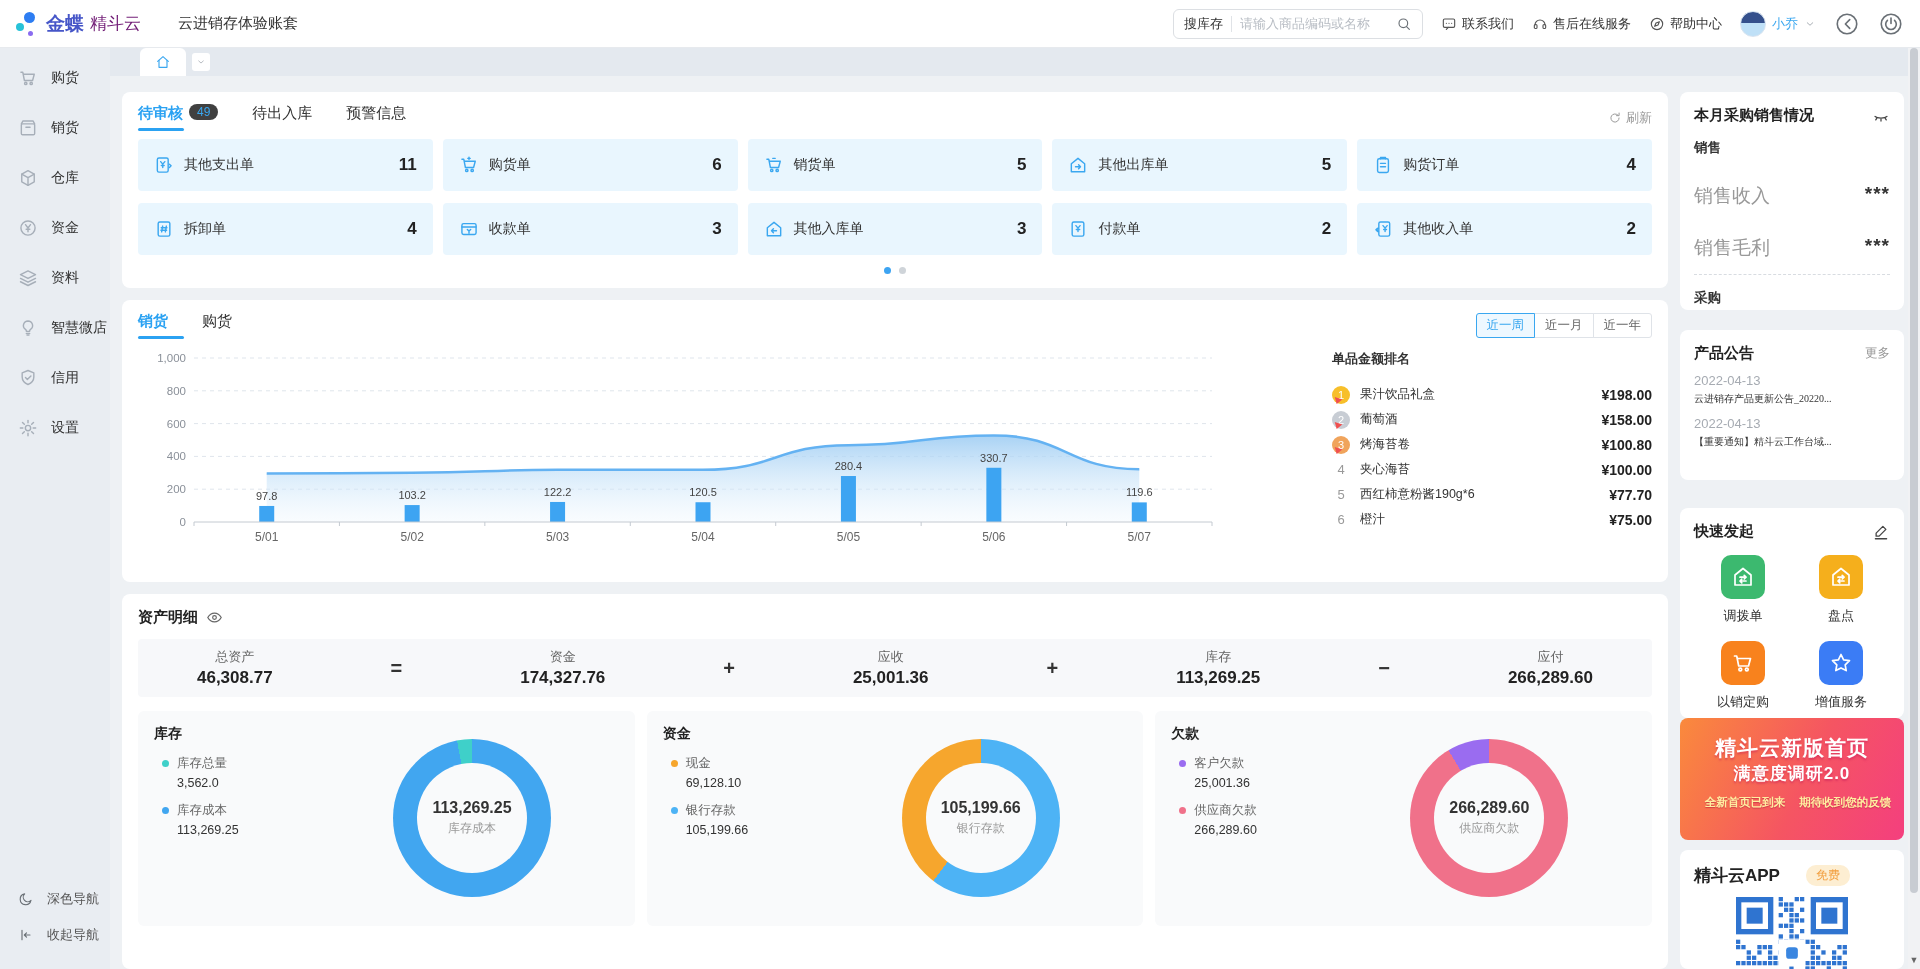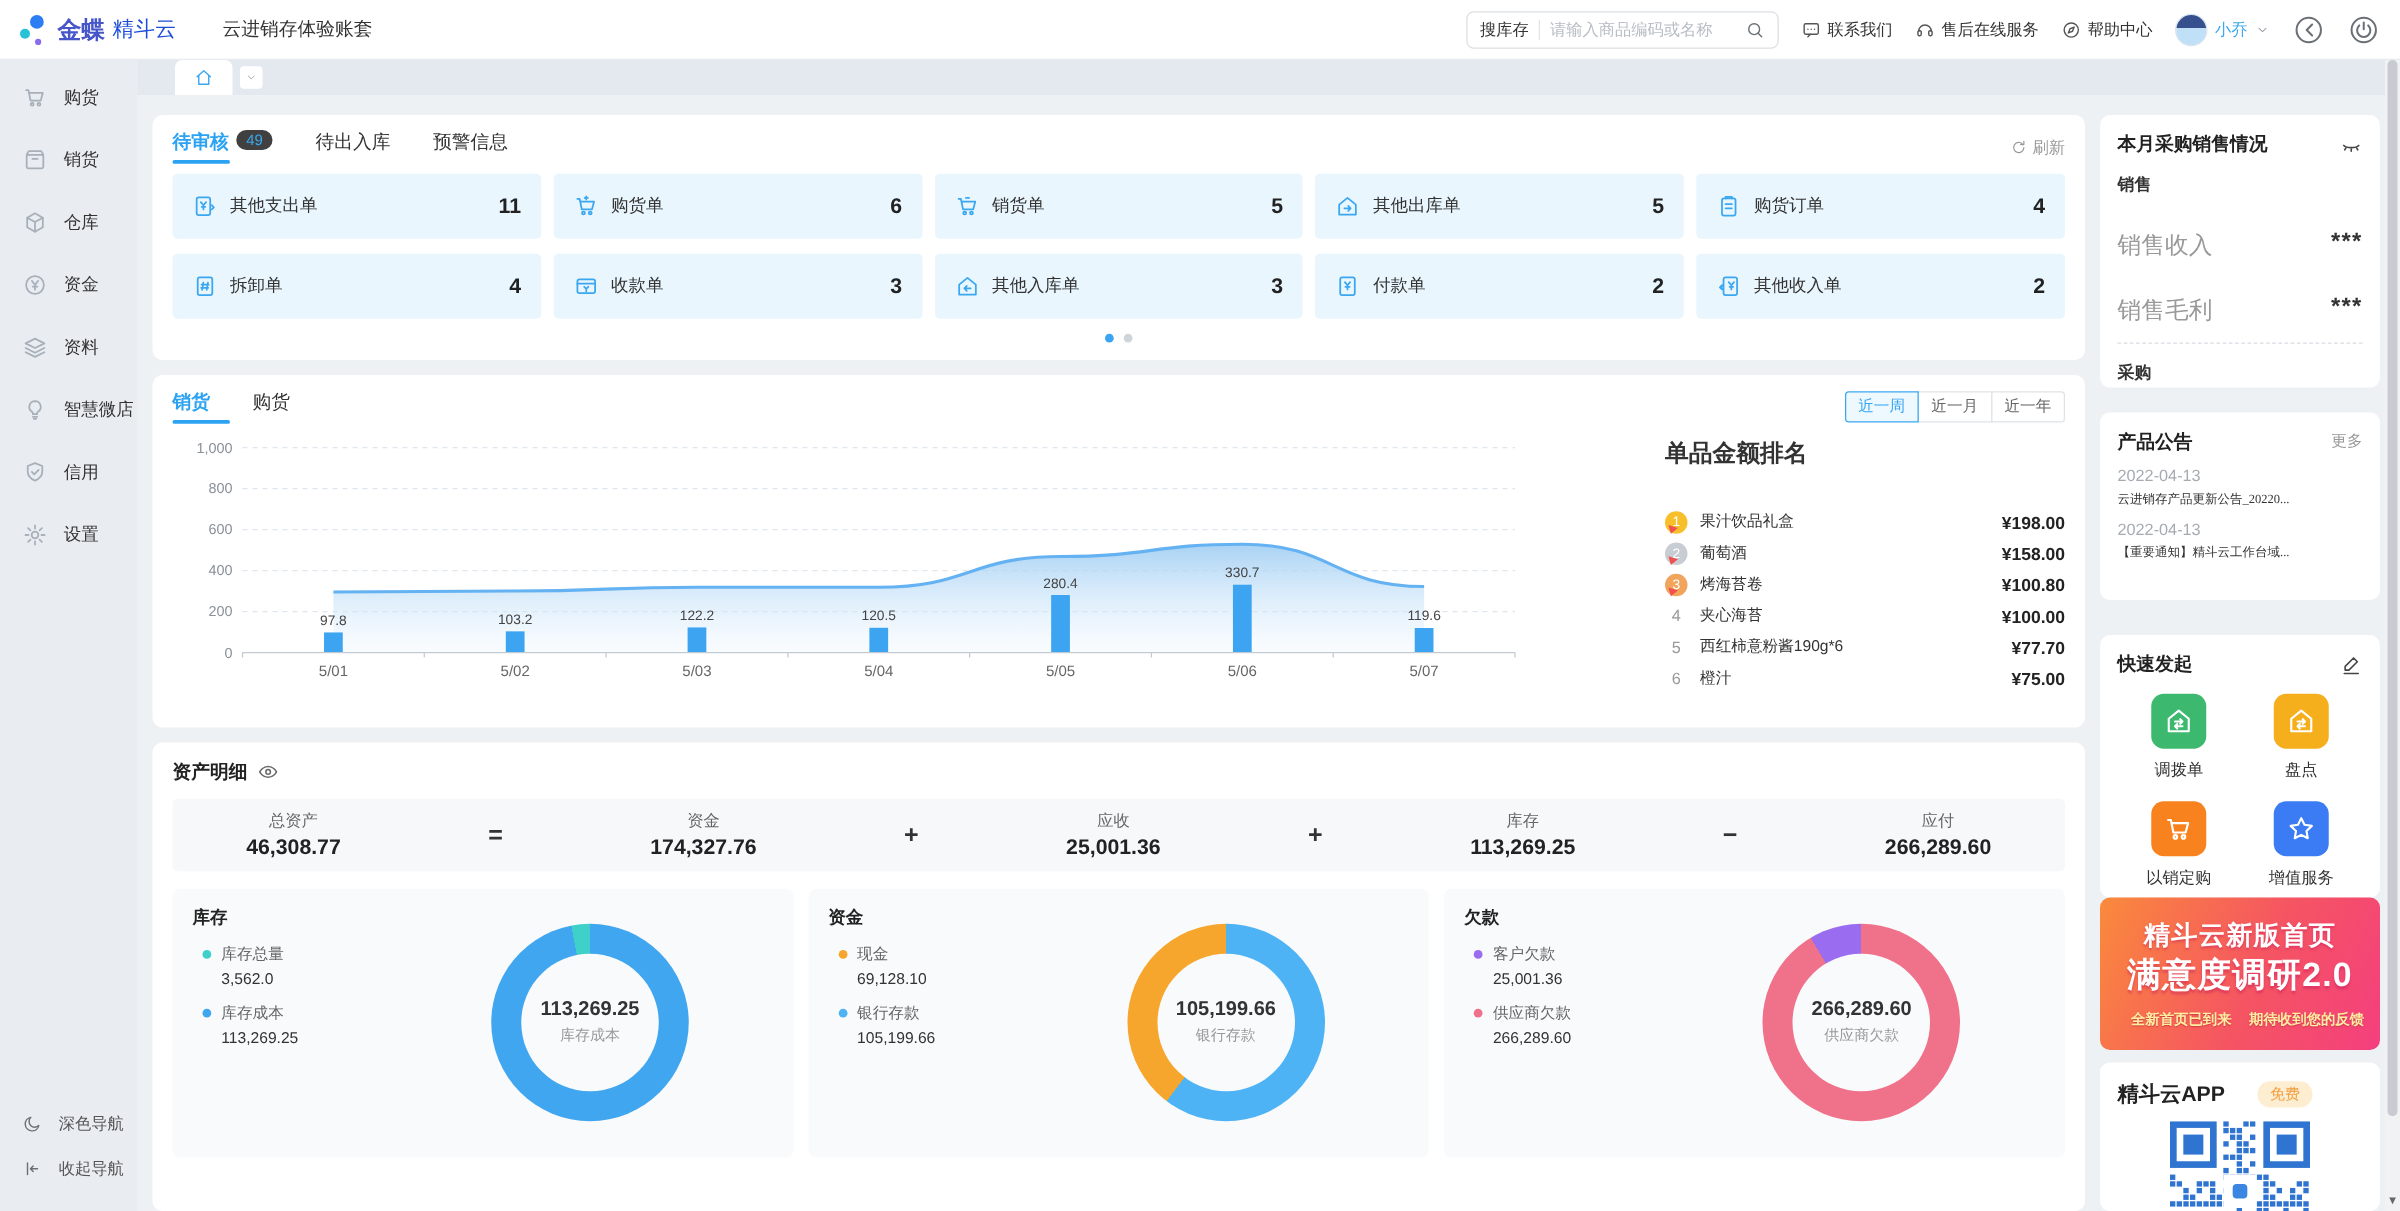--- a/index.html
+++ b/index.html
@@ -10,21 +10,21 @@
 
   
   .topbar { position:absolute; left:0; top:0; width:1920px; height:48px; background:#fff; border-bottom:1px solid #e7eaee; display:flex; align-items:center; z-index:5; }
   .logo { display:flex; align-items:center; gap:6px; padding-left:14px; width:164px; cursor:pointer; }
   .logo-dots { position:relative; width:26px; height:30px; }
   .logo-dots i { position:absolute; border-radius:50%; }
   .d1 { width:11px; height:11px; background:#2d7df2; left:10px; top:3px; }
   .d2 { width:8px; height:8px; background:#27c2d8; left:2px; top:14px; }
   .d3 { width:5px; height:5px; background:#8a6cf0; left:14px; top:22px; }
   .logo-t1 { font-size:19px; font-weight:bold; color:#4656c8; }
-  .logo-t2 { font-size:17px; color:#1d4ed8; }
+  .logo-t2 { font-size:17px; color:#701a75; }
   .acct-title { font-size:15px; color:#333; margin-left:14px; }
   .topbar-right { margin-left:auto; display:flex; align-items:center; gap:18px; padding-right:16px; }
   .searchbox { display:flex; align-items:center; height:30px; border:1px solid #dcdfe3; border-radius:6px; padding:0 10px; gap:8px; background:#fff; }
   .searchbox .slabel { font-size:13px; color:#333; white-space:nowrap; }
   .searchbox .sdiv { width:1px; height:16px; background:#e0e3e7; }
   .searchbox input { border:none; outline:none; font-size:13px; width:148px; color:#333; font-family:inherit; }
   .searchbox input::placeholder { color:#b8bdc4; }
   .searchbox .ic { width:16px; height:16px; color:#6a7076; cursor:pointer; }
   .toplink { display:flex; align-items:center; gap:5px; font-size:13px; color:#333; cursor:pointer; white-space:nowrap; }
   .toplink .ic { width:16px; height:16px; color:#555; }
@@ -77,21 +77,21 @@
 
   
   .sales-head { display:flex; align-items:center; padding:12px 16px 0 16px; }
   .range-group { margin-left:auto; display:flex; }
   .range-btn { font-size:12.5px; color:#666; border:1px solid #dfe3e8; background:#fff; padding:3px 10px; cursor:pointer; margin-left:-1px; }
   .range-btn:first-child { border-radius:3px 0 0 3px; margin-left:0; }
   .range-btn:last-child { border-radius:0 3px 3px 0; }
   .range-btn.active { color:#3aa7f0; border-color:#3aa7f0; background:#eef8ff; position:relative; z-index:1; }
   #trend-chart { position:absolute; left:20px; top:44px; }
   .ranking { position:absolute; left:1210px; top:50px; width:320px; }
-  .rank-title { font-size:19px; font-weight:bold; color:#333; margin-bottom:29px; }
+  .rank-title { font-size:13px; font-weight:bold; color:#333; margin-bottom:14px; }
   .rank-row { display:flex; align-items:center; gap:10px; height:25px; cursor:pointer; }
   .medal { width:18px; height:18px; border-radius:50%; color:#fff; font-size:11px; display:flex; align-items:center; justify-content:center; position:relative; flex:0 0 auto; }
   .medal::after { content:""; position:absolute; left:1px; bottom:-4px; border:4px solid transparent; border-top:6px solid #f05050; transform:rotate(18deg); }
   .m1 { background:#f7bf2a; } .m2 { background:#c8cdd4; } .m3 { background:#f0a45c; }
   .rank-num { width:18px; text-align:center; color:#999; font-size:13px; flex:0 0 auto; }
   .rank-name { font-size:12.5px; color:#333; flex:1; white-space:nowrap; overflow:hidden; }
   .rank-amt { font-size:14px; font-weight:bold; color:#222; }
 
   
   .assets-head { display:flex; align-items:center; gap:8px; padding:14px 16px 0 16px; }
@@ -131,21 +131,21 @@
   .ann-date { font-size:13px; color:#a6abb2; }
   .ann-text { font-size:10px; color:#333; margin-top:4px; white-space:nowrap; overflow:hidden;font-family:Liberation Serif, serif; }
   #rail-quick { top:460px; height:210px; padding:14px; }
   .quick-grid { display:grid; grid-template-columns:1fr 1fr; gap:16px 0; margin-top:14px; }
   .quick-item { display:flex; flex-direction:column; align-items:center; gap:8px; cursor:pointer; }
   .quick-icon { width:44px; height:44px; border-radius:10px; display:flex; align-items:center; justify-content:center; color:#fff; }
   .quick-icon .ic { width:24px; height:24px; }
   .quick-lbl { font-size:13px; color:#333; }
   .banner { position:absolute; left:1570px; top:670px; width:224px; height:122px; border-radius:8px; background:linear-gradient(115deg,#fa8a3c 0%,#f55562 55%,#f43f7e 100%); cursor:pointer; overflow:hidden; text-align:center; color:#fff; }
   .banner .b1 { font-size:21px; font-weight:bold; margin-top:16px; text-shadow:0 2px 2px rgba(200,30,90,.5); letter-spacing:1px; }
-  .banner .b2 { font-size:27px; font-weight:bold; text-shadow:0 2px 2px rgba(200,30,90,.5); letter-spacing:1px;text-align:center; }
+  .banner .b2 { font-size:17px; font-weight:bold; text-shadow:0 2px 2px rgba(200,30,90,.5); letter-spacing:1px;text-align:center; }
   .banner .b3 { font-size:11.5px; font-weight:bold; color:#ffeea0; margin-top:10px; display:flex; justify-content:center; gap:14px; text-shadow:0 1px 1px rgba(180,30,60,.6);padding-left:12px; }
   #rail-app { top:802px; height:119px; padding:14px; overflow:hidden; }
   .app-head { display:flex; align-items:center; gap:26px; }
   .app-title { font-size:17px; font-weight:bold; color:#222; }
   .free-badge { background:#fdeed2; color:#f29d3d; font-size:12px; border-radius:10px; padding:2px 10px; }
   .qr-wrap { display:flex; justify-content:center; margin-top:10px; }
 
   
   .scrollbar { position:absolute; right:0; top:48px; width:12px; height:921px; background:#f1f2f4; }
   .scroll-thumb { position:absolute; left:2px; top:0; width:8px; height:845px; border-radius:4px; background:#c8ccd2; cursor:pointer; }

